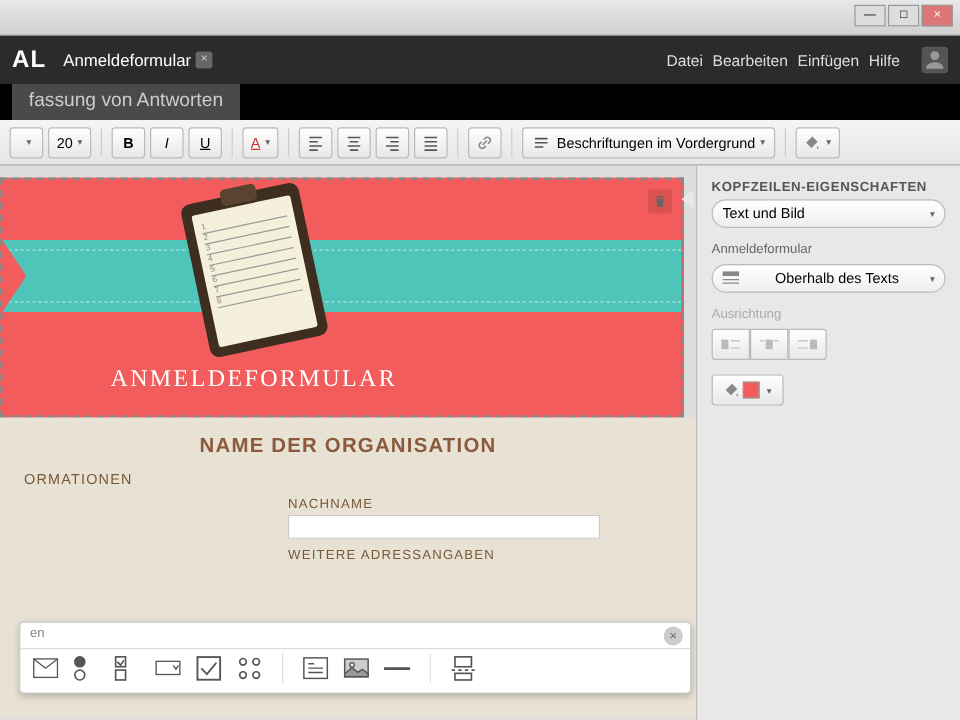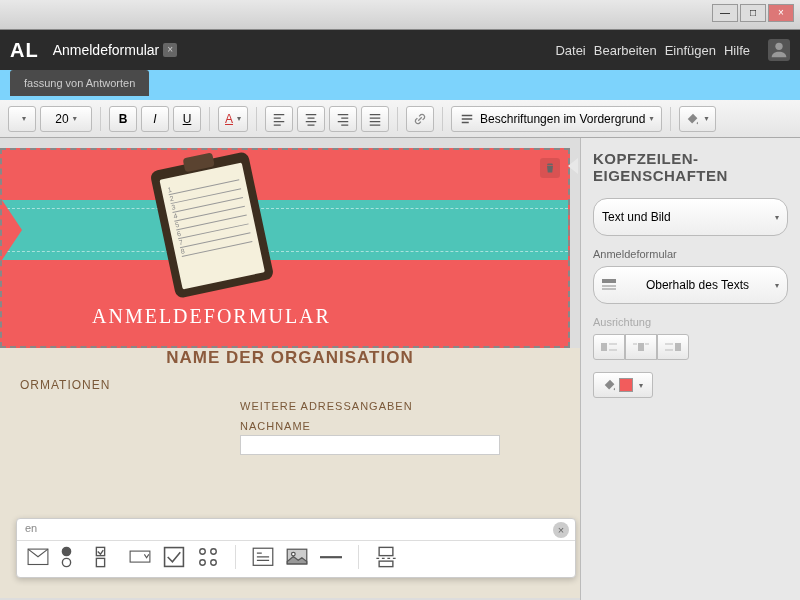--- a/index.html
+++ b/index.html
@@ -7,54 +7,54 @@
 .topbar{height:30px;background:linear-gradient(#e8e8e8,#d0d0d0);border-bottom:1px solid #888;position:relative}
 .winbtns{position:absolute;right:6px;top:4px;display:flex;gap:2px}
 .winbtn{width:26px;height:18px;background:#ddd;border:1px solid #999;font-size:10px;text-align:center;line-height:16px;cursor:pointer}
 .menubar{height:40px;background:#2b2b2b;display:flex;align-items:center;color:#ddd;font-size:13px;padding:0 10px;position:relative}
 .logo{font-weight:bold;font-size:20px;letter-spacing:1px;margin-right:14px;color:#fff}
 .doctitle{font-size:14px;color:#fff}
 .closex{display:inline-block;width:14px;height:14px;background:#666;border-radius:2px;color:#ccc;font-size:10px;text-align:center;line-height:14px;margin-left:4px;cursor:pointer}
 .menus{position:absolute;right:50px;display:flex;gap:8px}
 .menuitem{cursor:pointer;font-size:13px}
 .avatar{position:absolute;right:10px;width:22px;height:22px;background:#555;border-radius:3px}
-.tabrow{height:30px;background:#7dd3fc;display:flex;align-items:flex-start;padding-left:10px;color:#ccc;font-size:11px}
+.tabrow{height:30px;background:#000000;display:flex;align-items:flex-end;padding-left:10px;color:#ccc;font-size:16px}
 .tab{padding:7px 14px;background:#4a4a4a;border-radius:3px 3px 0 0}
 .toolbar{height:38px;background:linear-gradient(#f5f5f5,#e5e5e5);border-bottom:1px solid #aaa;display:flex;align-items:center;padding:0 8px;gap:4px}
 .tbtn{height:26px;min-width:28px;background:linear-gradient(#fff,#e8e8e8);border:1px solid #bbb;border-radius:3px;display:flex;align-items:center;justify-content:center;font-size:12px;cursor:pointer;padding:0 6px}
 .tbtn svg{width:14px;height:14px}
 .sep{width:1px;height:24px;background:#ccc;margin:0 4px}
-.fontsize{width:52px}
+.fontsize{width:36px}
 .caret{margin-left:4px;font-size:8px;color:#666}
 .main{display:flex;height:462px}
 .canvas{flex:1;background:#ddd;overflow:hidden;position:relative}
 .header-area{margin:10px 10px 0 0;height:200px;background:#f25c5c;position:relative;border:2px dashed #888}
 .ribbon{position:absolute;top:50px;left:0;right:0;height:60px;background:#4ec5b8;clip-path:polygon(0 0,100% 0,100% 100%,0 100%,20px 50%)}
 .ribbon::after{content:"";position:absolute;inset:8px 0;border-top:1px dashed rgba(255,255,255,.5);border-bottom:1px dashed rgba(255,255,255,.5)}
 .clipboard{position:absolute;left:160px;top:10px;width:100px;height:130px;background:#3d2e1f;border-radius:8px;transform:rotate(-12deg)}
 .clipboard::before{content:"";position:absolute;top:-6px;left:35px;width:30px;height:14px;background:#5a4330;border-radius:4px}
 .paper{position:absolute;inset:10px 8px 8px 8px;background:#f5f0dc;border-radius:2px;padding:8px 6px}
 .paper .ln{height:9px;border-bottom:1px solid #999;font-size:7px;color:#888}
 .htitle{position:absolute;bottom:18px;left:90px;color:#fff;font-size:20px;letter-spacing:2px;font-family:Georgia,serif}
 .trash{position:absolute;top:8px;right:8px;width:20px;height:20px;background:rgba(0,0,0,.1);border-radius:3px;display:flex;align-items:center;justify-content:center;cursor:pointer}
-.form-body{background:#e8e2d4;padding:0 20px;position:relative;height:250px}
+.form-body{background:#e8e2d4;padding:14px 20px;position:relative;height:250px}
 .orgname{text-align:center;color:#8b5a3c;font-weight:bold;font-size:17px;letter-spacing:1px;margin-bottom:10px}
 .secthdr{color:#7a5838;font-size:12px;letter-spacing:1px;font-weight:normal}
 .fld{margin:8px 0 4px 220px}
 .fldlbl{color:#7a5838;font-size:11px;letter-spacing:1px;margin-bottom:3px}
 .fldinput{width:260px;height:20px;background:#fff;border:1px solid #ccc}
 .float-tb{position:absolute;top:380px;left:16px;width:560px;height:60px;background:#fff;border:1px solid #ccc;border-radius:4px;box-shadow:0 2px 6px rgba(0,0,0,.2)}
 .float-hdr{height:22px;border-bottom:1px solid #ddd;position:relative;font-size:11px;color:#888;padding:3px 8px}
 .float-close{position:absolute;right:6px;top:3px;width:16px;height:16px;border-radius:50%;background:#ccc;color:#666;text-align:center;font-size:11px;line-height:16px;cursor:pointer}
 .float-body{display:flex;align-items:center;padding:4px 10px;gap:12px}
 .ficon{width:22px;height:22px;display:flex;align-items:center;justify-content:center;cursor:pointer}
 .fsep{width:1px;height:24px;background:#ddd;margin:0 4px}
 .sidebar{width:220px;background:#e8e8e8;border-left:1px solid #bbb;padding:12px}
-.side-title{font-size:15px;font-weight:bold;color:#555;letter-spacing:.5px;margin-bottom:14px}
-.side-sel{width:100%;height:38px;background:linear-gradient(#fff,#eee);border:1px solid #bbb;border-radius:14px;display:flex;align-items:center;padding:0 8px;font-size:12px;cursor:pointer;justify-content:space-between;margin-bottom:12px}
+.side-title{font-size:11px;font-weight:bold;color:#555;letter-spacing:.5px;margin-bottom:4px}
+.side-sel{width:100%;height:24px;background:linear-gradient(#fff,#eee);border:1px solid #bbb;border-radius:14px;display:flex;align-items:center;padding:0 8px;font-size:12px;cursor:pointer;justify-content:space-between;margin-bottom:12px}
 .side-lbl{font-size:11px;color:#666;margin-bottom:6px}
 .btngrp{display:flex;margin-bottom:12px}
 .btngrp .gb{width:32px;height:26px;background:linear-gradient(#fff,#e8e8e8);border:1px solid #bbb;display:flex;align-items:center;justify-content:center;cursor:pointer}
 .btngrp .gb:first-child{border-radius:3px 0 0 3px}
 .btngrp .gb:last-child{border-radius:0 3px 3px 0}
 .colorsw{display:flex;align-items:center;gap:2px}
 .sw{width:14px;height:14px;border:1px solid #999}
 .notch{position:absolute;right:-10px;top:8px;width:0;height:0;border-top:8px solid transparent;border-bottom:8px solid transparent;border-right:10px solid #e8e8e8}
 </style>
 </head>
@@ -177,25 +177,25 @@
             <path d="M5 2h6l1 2H4zM4 5h8l-1 9H5z"></path>
           </svg>
         </div>
       <div class="htitle">ANMELDEFORMULAR</div>
     </div>
 
     <div class="form-body">
       <div class="orgname">NAME DER ORGANISATION</div>
       <div class="secthdr">ORMATIONEN</div>
       <div class="fld">
-        <div class="fldlbl">WEITERE ADRESSANGABEN</div>
-      </div>
-      <div class="fld">
         <div class="fldlbl">NACHNAME</div>
         <div class="fldinput"></div>
+      </div>
+      <div class="fld">
+        <div class="fldlbl">WEITERE ADRESSANGABEN</div>
       </div>
     </div>
 
     <div class="float-tb">
       <div class="float-hdr"><span>en</span><div class="float-close">×</div></div>
       <div class="float-body">
         <div class="ficon">
             <svg viewBox="0 0 20 16" fill="none" stroke="#555">
               <rect x="1" y="1" width="18" height="14"></rect>
               <path d="M1 1l9 7 9-7"></path>

